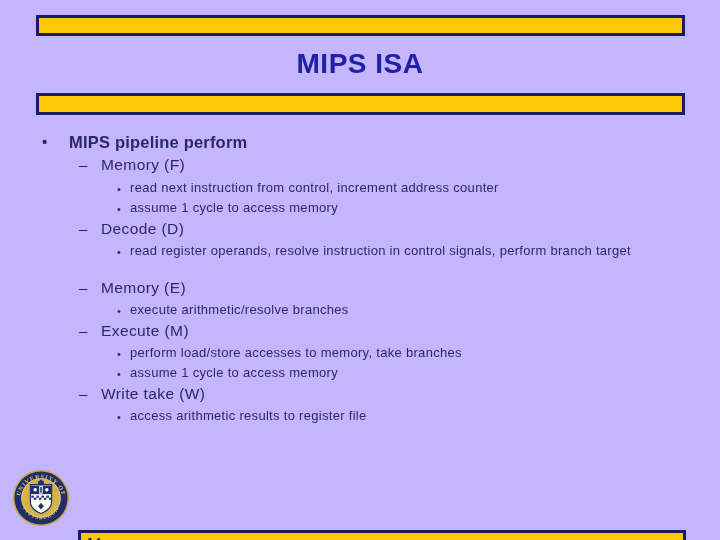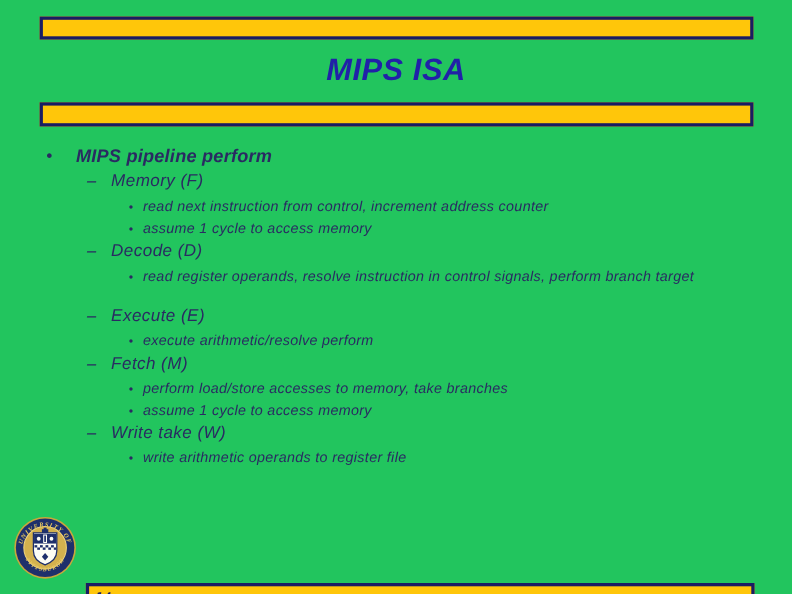--- a/index.html
+++ b/index.html
@@ -3,21 +3,21 @@
 <meta charset="utf-8">
 <style>
   :root{
     --gold:#FFC60A;
     --navy:#191C63;
     --title-blue:#2121A8;
     --text:#2A2A62;
   }
   html,body{margin:0;padding:0;background:#fff;}
   body{font-family:"Liberation Sans","DejaVu Sans",sans-serif;}
-  .slide{position:relative;width:720px;height:540px;background:#22c55e;overflow:hidden;font-style:italic;}
+  .slide{position:relative;width:720px;height:540px;background:#c4b5fd;overflow:hidden;}
 
   
   .bar{position:absolute;background:var(--gold);border:3px solid var(--navy);box-sizing:border-box;}
   .bar-top{left:36px;top:15px;width:649px;height:21px;}
   .bar-under-title{left:36px;top:93px;width:649px;height:22px;}
   .bar-footer{left:78px;top:502px;width:608px;height:25px;display:flex;align-items:center;margin-top:28px;}
 
   
   .title{position:absolute;left:0;top:48px;width:720px;text-align:center;
          color:var(--title-blue);font-size:28px;font-weight:600;letter-spacing:.5px;}
@@ -64,41 +64,41 @@
   </div>
 
   <div class="row l2" style="top:219px">
     <span class="txt">Decode (D)</span>
   </div>
   <div class="row l3" style="top:242px">
     <span class="txt">read register operands, resolve instruction in control signals, perform branch target</span>
   </div>
 
   <div class="row l2" style="top:278px">
-    <span class="txt">Execute (E)</span>
+    <span class="txt">Memory (E)</span>
   </div>
   <div class="row l3" style="top:301px">
-    <span class="txt">execute arithmetic/resolve perform</span>
+    <span class="txt">execute arithmetic/resolve branches</span>
   </div>
 
   <div class="row l2" style="top:321px">
-    <span class="txt">Fetch (M)</span>
+    <span class="txt">Execute (M)</span>
   </div>
   <div class="row l3" style="top:344px">
     <span class="txt">perform load/store accesses to memory, take branches</span>
   </div>
   <div class="row l3" style="top:364px">
     <span class="txt">assume 1 cycle to access memory</span>
   </div>
 
   <div class="row l2" style="top:384px">
     <span class="txt">Write take (W)</span>
   </div>
   <div class="row l3" style="top:407px">
-    <span class="txt">write arithmetic operands to register file</span>
+    <span class="txt">access arithmetic results to register file</span>
   </div>
 
   <svg class="logo" viewBox="0 0 60 60">
     <defs>
       <path id="arcTop" d="M 8,32 A 22,22 0 0 1 52,32" fill="none"></path>
       <path id="arcBottom" d="M 10,36 A 20.5,20.5 0 0 0 50,36" fill="none"></path>
     </defs>
     <circle cx="30" cy="30" r="29" fill="#C9A73C"></circle>
     <circle cx="30" cy="30" r="27.5" fill="#1E2F6B"></circle>
     <circle cx="30" cy="30" r="20" fill="#D3B14E" stroke="#F0D37A" stroke-width="1"></circle>

